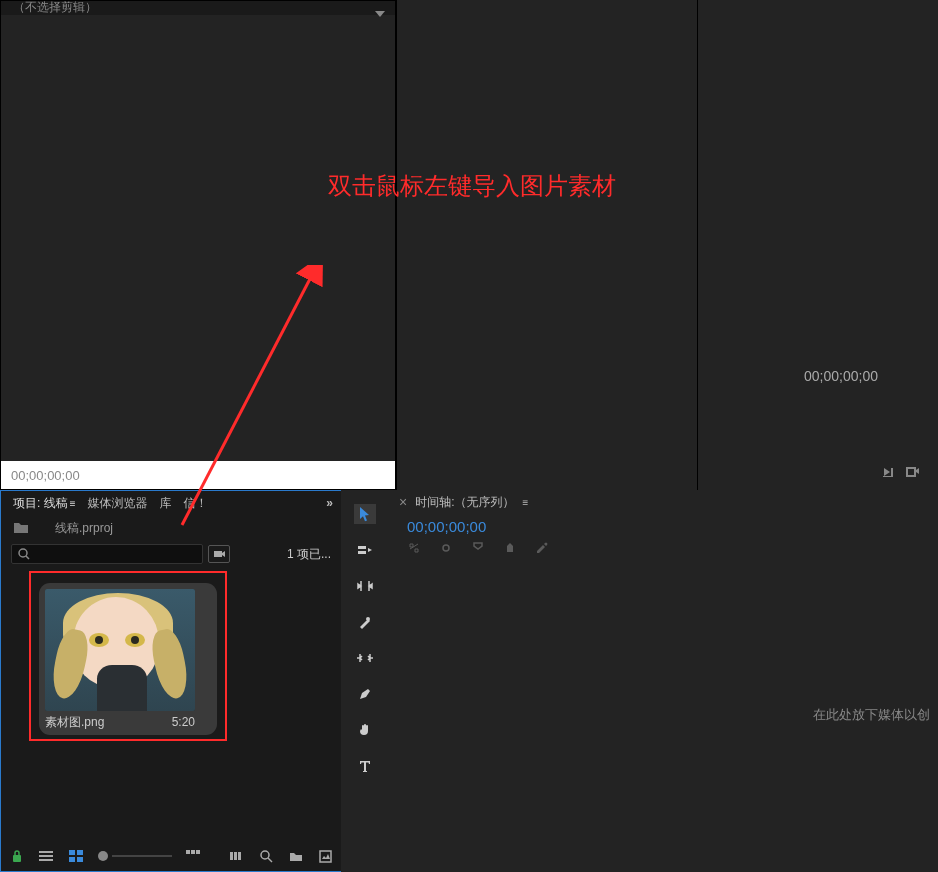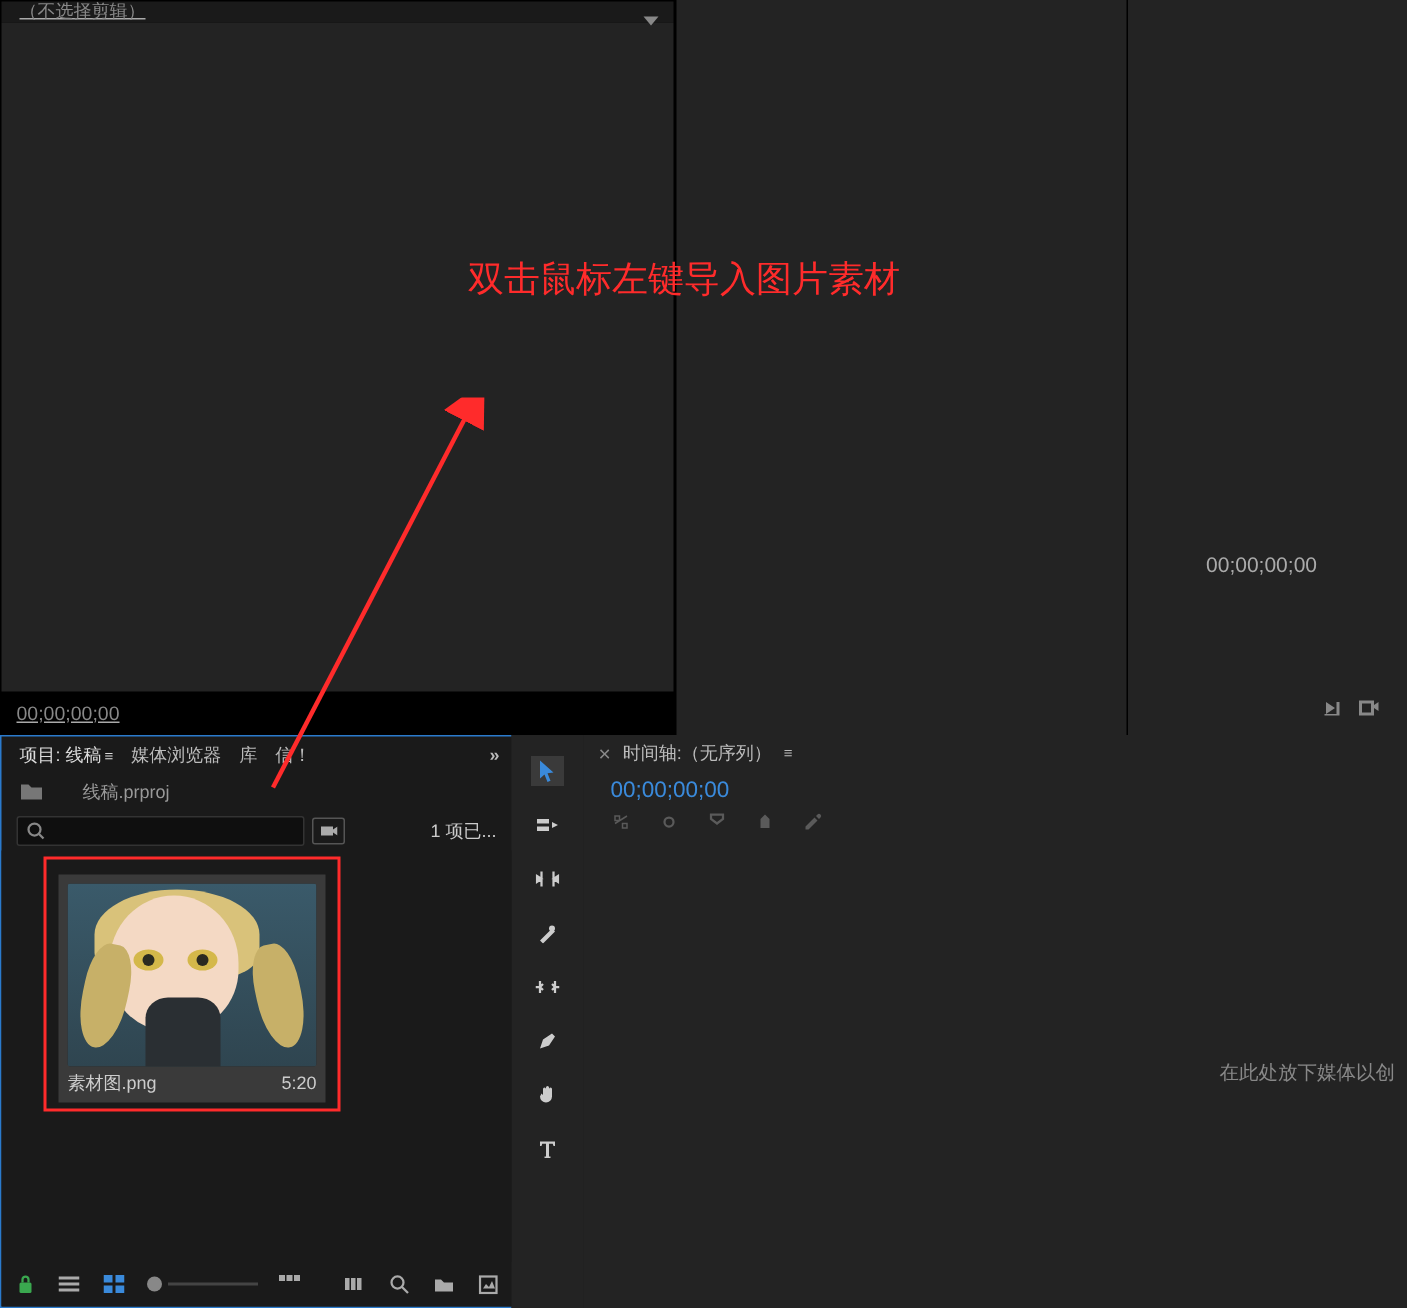--- a/index.html
+++ b/index.html
@@ -1,29 +1,29 @@
 <!DOCTYPE html>
 <html><head>
 <meta charset="utf-8">
 <style>
   * { margin:0; padding:0; box-sizing:border-box; font-family:"Microsoft YaHei",Arial,sans-serif; }
   body { background:#1e1e1e; width:938px; height:872px; overflow:hidden; position:relative; color:#aaa; font-size:12px; }
   .top-wrap { display:flex; height:490px; }
-  .source-panel { width:450px; background:#000000; border:1px solid #000; position:relative; display:flex; flex-direction:column;text-decoration:underline; }
+  .source-panel { width:396px; background:#ffffff; border:1px solid #000; position:relative; display:flex; flex-direction:column; }
   .source-header { height:14px; background:#1a1a1a; padding-left:12px; color:#888; font-size:12px; line-height:12px; white-space:nowrap; overflow:hidden; }
   .source-header::after { content:""; position:absolute; right:10px; top:10px; width:0; height:0; border-left:5px solid transparent; border-right:5px solid transparent; border-top:6px solid #888; }
   .source-view { flex:1; background:#232323; }
   .source-footer { height:28px; padding-left:10px; display:flex; align-items:center; color:#888; font-size:13px; }
   .program-panel { flex:1; background:#232323; position:relative; border-left:1px solid #000; }
   .program-divider { position:absolute; left:300px; top:0; bottom:0; width:1px; background:#000; }
   .program-tc { position:absolute; right:60px; top:368px; color:#aaa; font-size:14px; }
   .program-btns { position:absolute; right:18px; bottom:8px; display:flex; gap:6px; color:#777; }
   .program-btns svg { width:16px; height:14px; fill:#888; }
 
-  .instruction { position:absolute; left:312px; top:170px; color:#ff2b2b; font-size:24px; font-family:"SimSun",serif; }
+  .instruction { position:absolute; left:328px; top:170px; color:#ff2b2b; font-size:24px; font-family:"SimSun",serif; }
   .arrow-svg { position:absolute; left:172px; top:265px; pointer-events:none; }
 
   .bottom-wrap { display:flex; height:382px; }
   .project-col { width:341px; background:#1a1a1a; border:1px solid #2a7acc; border-right:none; display:flex; flex-direction:column; }
   .tool-col { width:48px; background:#232323; display:flex; flex-direction:column; align-items:center; padding-top:14px; gap:16px; }
   .tool-col .tool { width:22px; height:20px; display:flex; align-items:center; justify-content:center; cursor:pointer; }
   .tool-col .tool svg { fill:#ccc; }
   .tool-col .tool.sel { background:#3a3a3a; }
   .timeline-col { flex:1; background:#232323; display:flex; flex-direction:column; }
 
@@ -39,21 +39,21 @@
   .proj-search-row { display:flex; align-items:center; height:26px; padding:0 10px; gap:5px; }
   .proj-search { flex:0 0 192px; height:20px; background:#0f0f0f; border:1px solid #333; border-radius:2px; display:flex; align-items:center; padding:0 6px; }
   .proj-search svg { width:12px; height:12px; fill:#888; }
   .proj-search input { flex:1; background:transparent; border:none; outline:none; color:#ccc; font-size:12px; margin-left:4px; }
   .proj-cam { width:22px; height:18px; border:1px solid #555; border-radius:2px; display:flex; align-items:center; justify-content:center; cursor:pointer; }
   .proj-cam svg { width:12px; height:10px; fill:#aaa; }
   .proj-count { margin-left:auto; color:#ccc; white-space:nowrap; }
 
   .proj-bin { flex:1; position:relative; padding:10px 8px; background:#1a1a1a; }
   .clip-card { position:absolute; left:28px; top:4px; width:198px; height:170px; border:2px solid #ff2b2b; padding:10px 8px 4px 8px; }
-  .clip-inner { width:100%; height:100%; background:#3a3a3a; border-radius:0; padding:6px 6px 2px 6px; display:flex; flex-direction:column; }
+  .clip-inner { width:100%; height:100%; background:#3a3a3a; border-radius:11px; padding:6px 22px 2px 6px; display:flex; flex-direction:column; }
   .clip-thumb { flex:1; background:#2a2a2a; border-radius:2px; position:relative; overflow:hidden; }
   .clip-thumb .sky { position:absolute; inset:0; background:linear-gradient(180deg,#3a5a6a 0%,#2f4550 100%); }
   .clip-thumb .face { position:absolute; left:28px; top:8px; width:86px; height:90px; background:#f4d9c4; border-radius:50% 50% 45% 45%; }
   .clip-thumb .hair1 { position:absolute; left:18px; top:4px; width:110px; height:60px; background:#d9c27a; border-radius:50% 50% 30% 30%; }
   .clip-thumb .hair2 { position:absolute; left:10px; top:40px; width:30px; height:70px; background:#c7b068; border-radius:40% 40% 50% 50%; transform:rotate(12deg); }
   .clip-thumb .hair3 { position:absolute; right:10px; top:40px; width:30px; height:70px; background:#c7b068; border-radius:40% 40% 50% 50%; transform:rotate(-12deg); }
   .clip-thumb .eye { position:absolute; width:20px; height:14px; background:#d4b84a; border-radius:50%; top:44px; }
   .clip-thumb .eye.l { left:44px; } .clip-thumb .eye.r { left:80px; }
   .clip-thumb .eye::after { content:""; position:absolute; left:6px; top:3px; width:8px; height:8px; background:#2a2a20; border-radius:50%; }
   .clip-thumb .hand { position:absolute; left:52px; bottom:0; width:50px; height:46px; background:#2a2f33; border-radius:30% 30% 0 0; }

